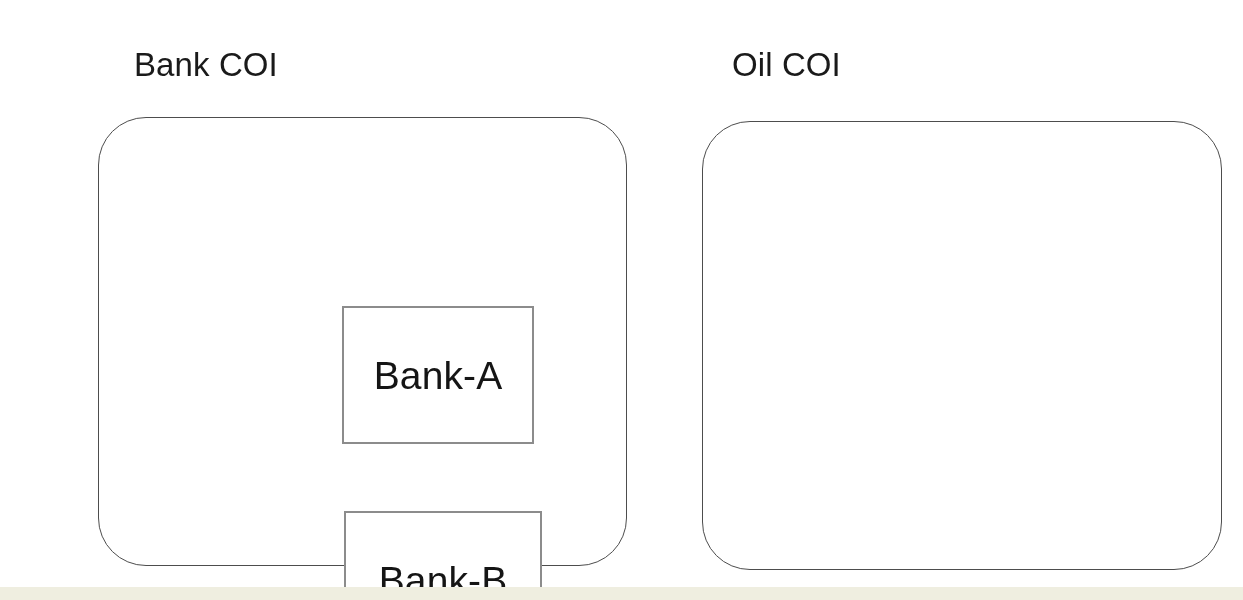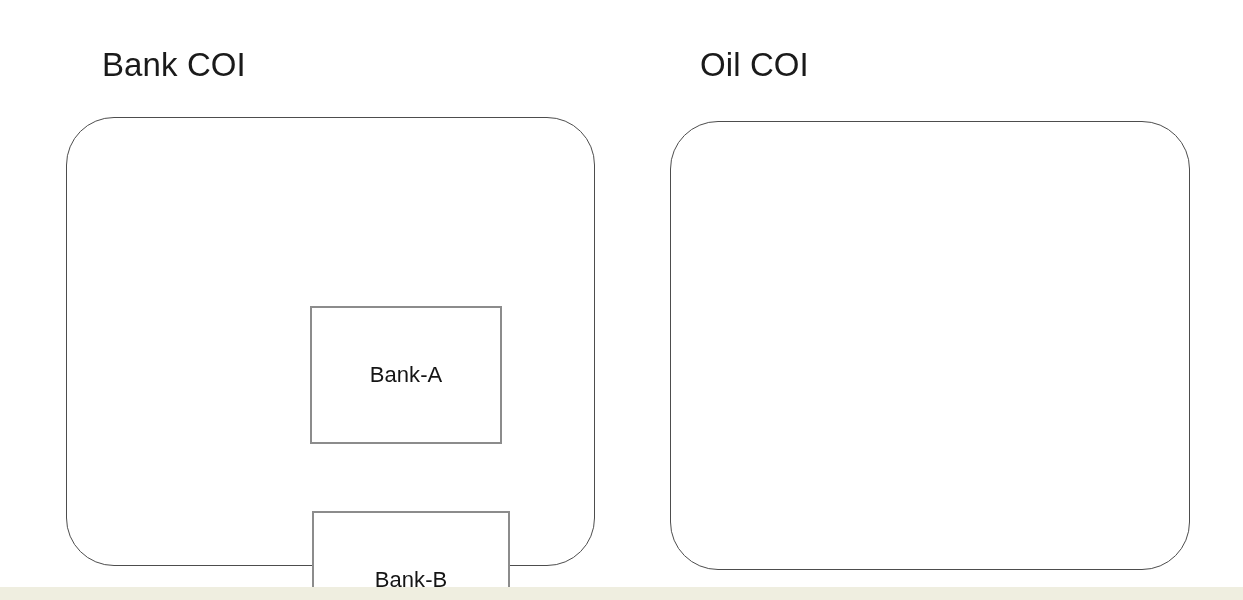--- a/index.html
+++ b/index.html
@@ -18,20 +18,21 @@
   #canvas {
     position: relative;
     width: 1243px;
     height: 600px;
     background: #ffffff;
   }
 
   
   .coi-group {
     position: absolute;
+    margin-left: 32px;
   }
 
   .coi-label {
     position: absolute;
     font-size: 33px;
     line-height: 1;
     color: #1a1a1a;
     white-space: nowrap;
     letter-spacing: 0.1px;
   }
@@ -49,21 +50,21 @@
     position: absolute;
     box-sizing: border-box;
     border: 2px solid #8c8c8c;
     background: #ffffff;
     display: flex;
     align-items: center;
     justify-content: center;
   }
 
   .member-label {
-    font-size: 22px;
+    font-size: 39px;
     line-height: 1;
     color: #151515;
     white-space: nowrap;
     letter-spacing: 0.1px;
     text-align: right;
   }
 
   
   #bottom-strip {
     position: absolute;

